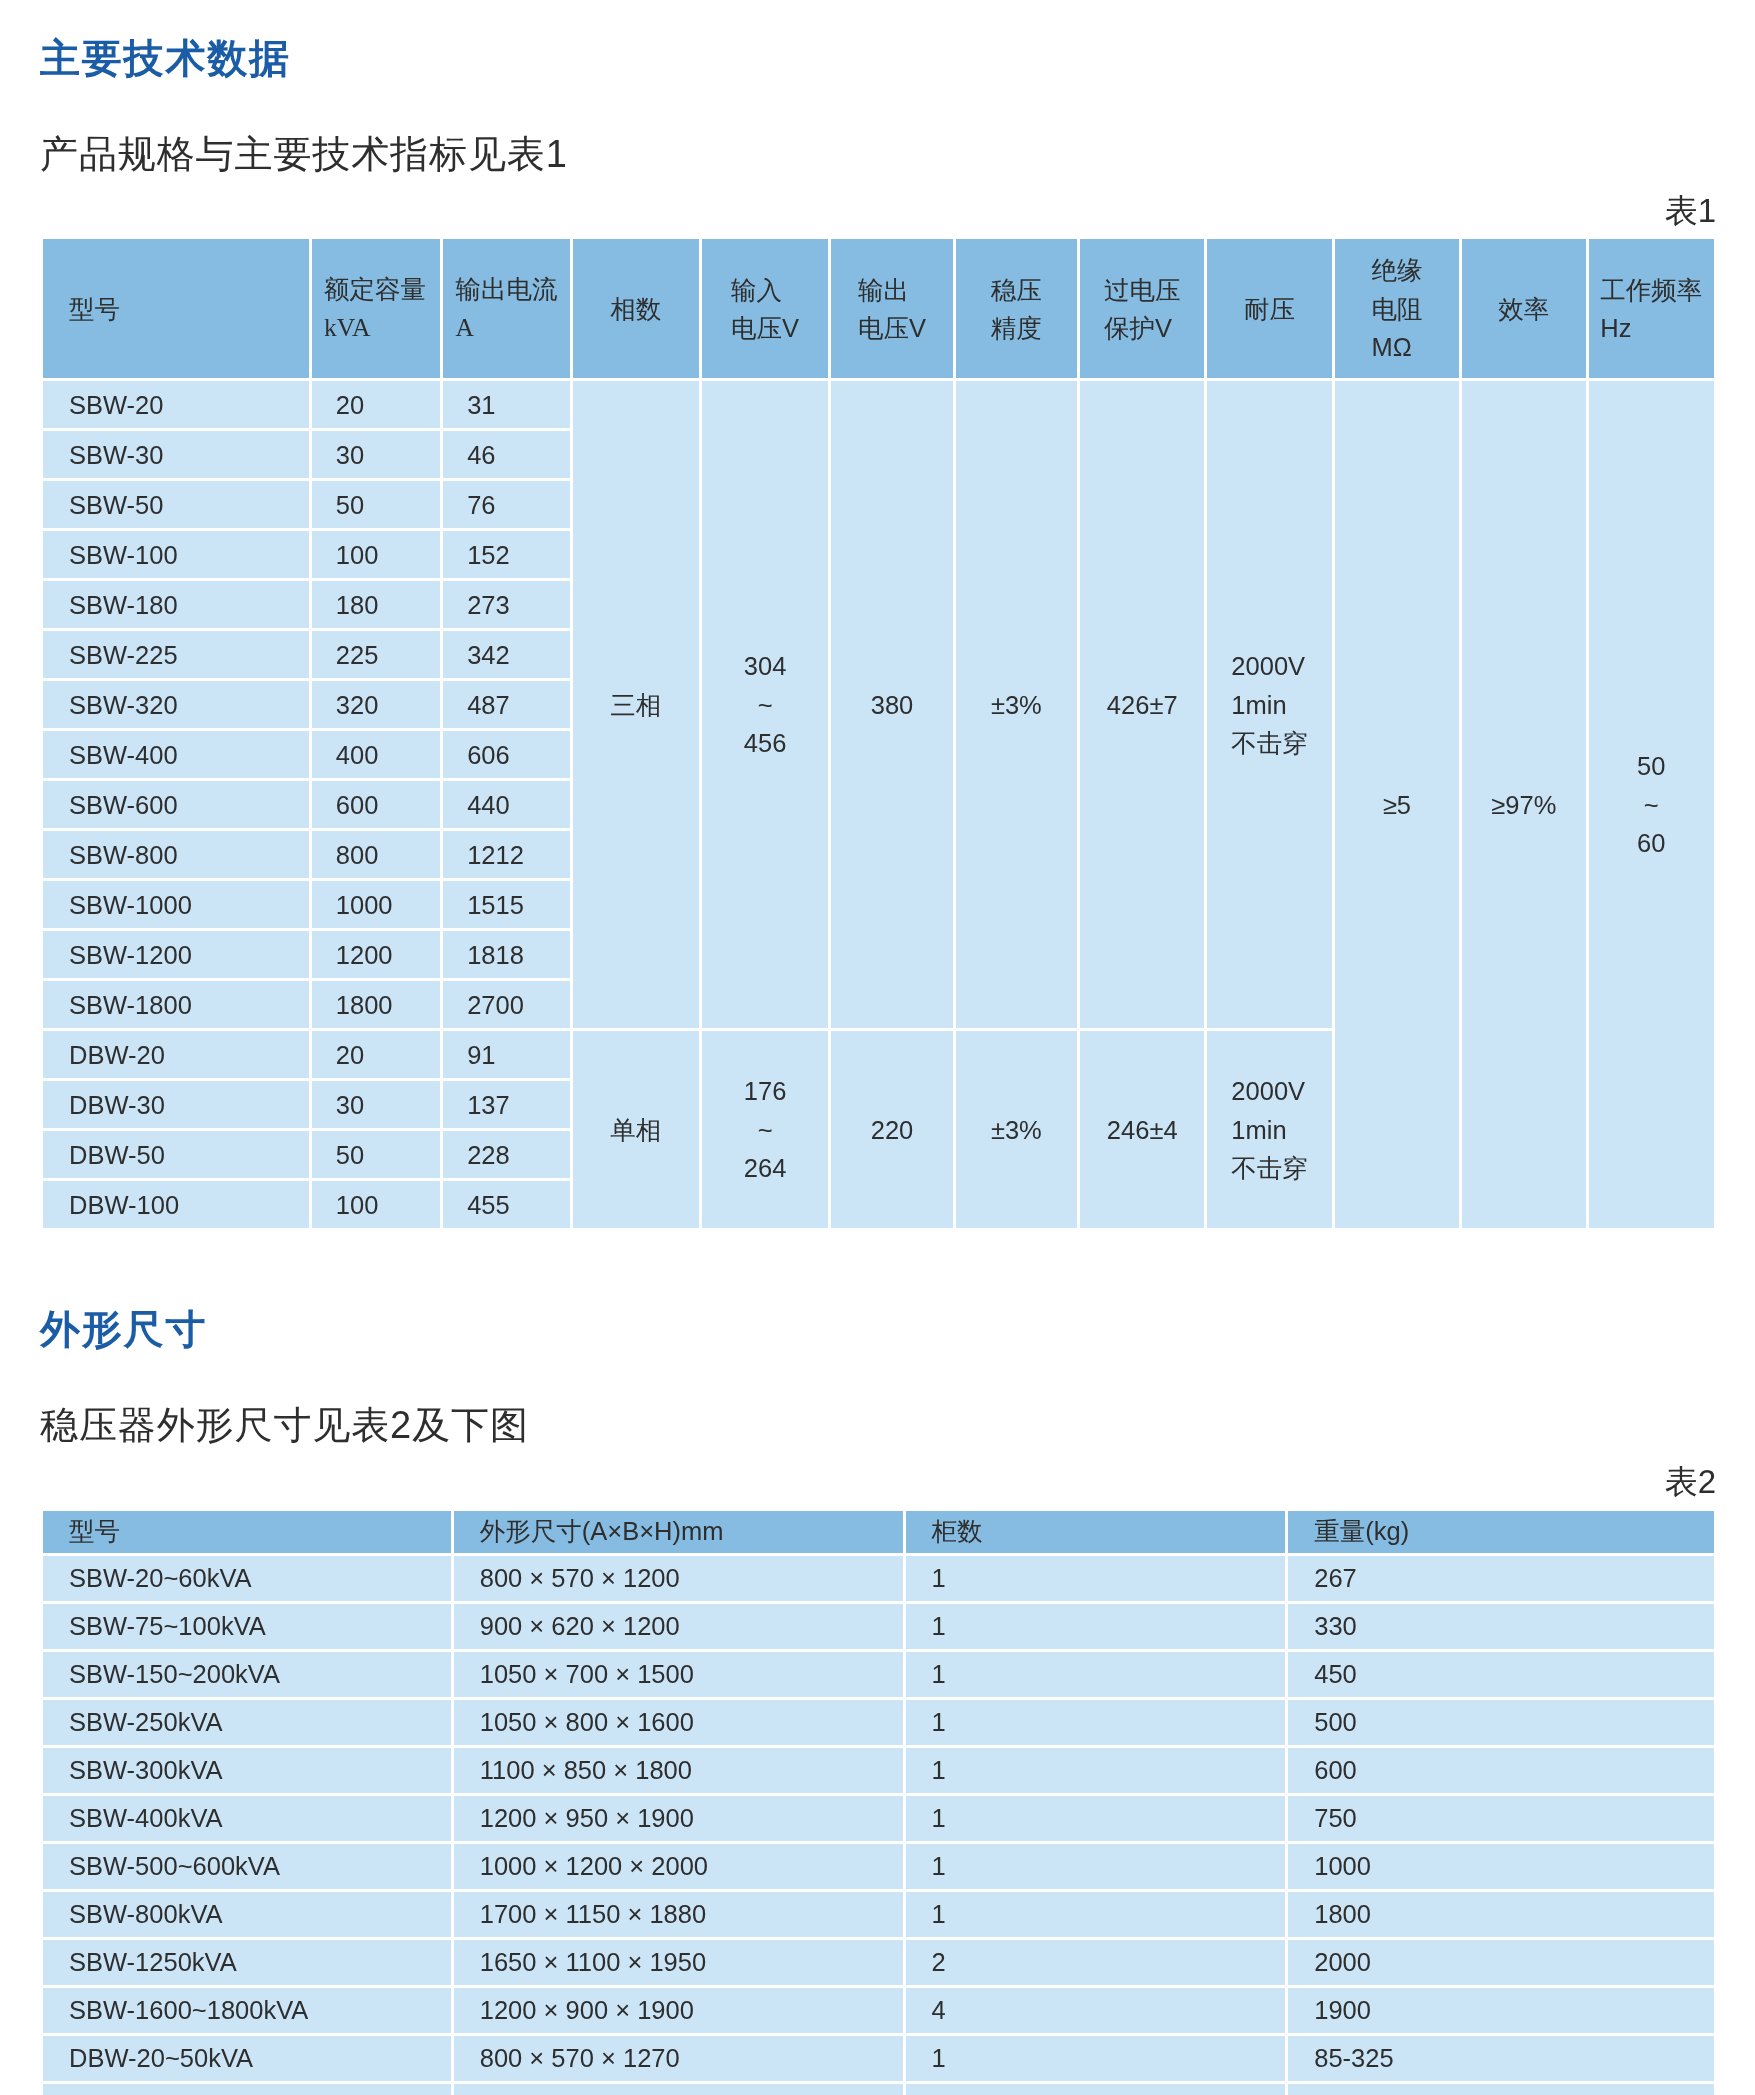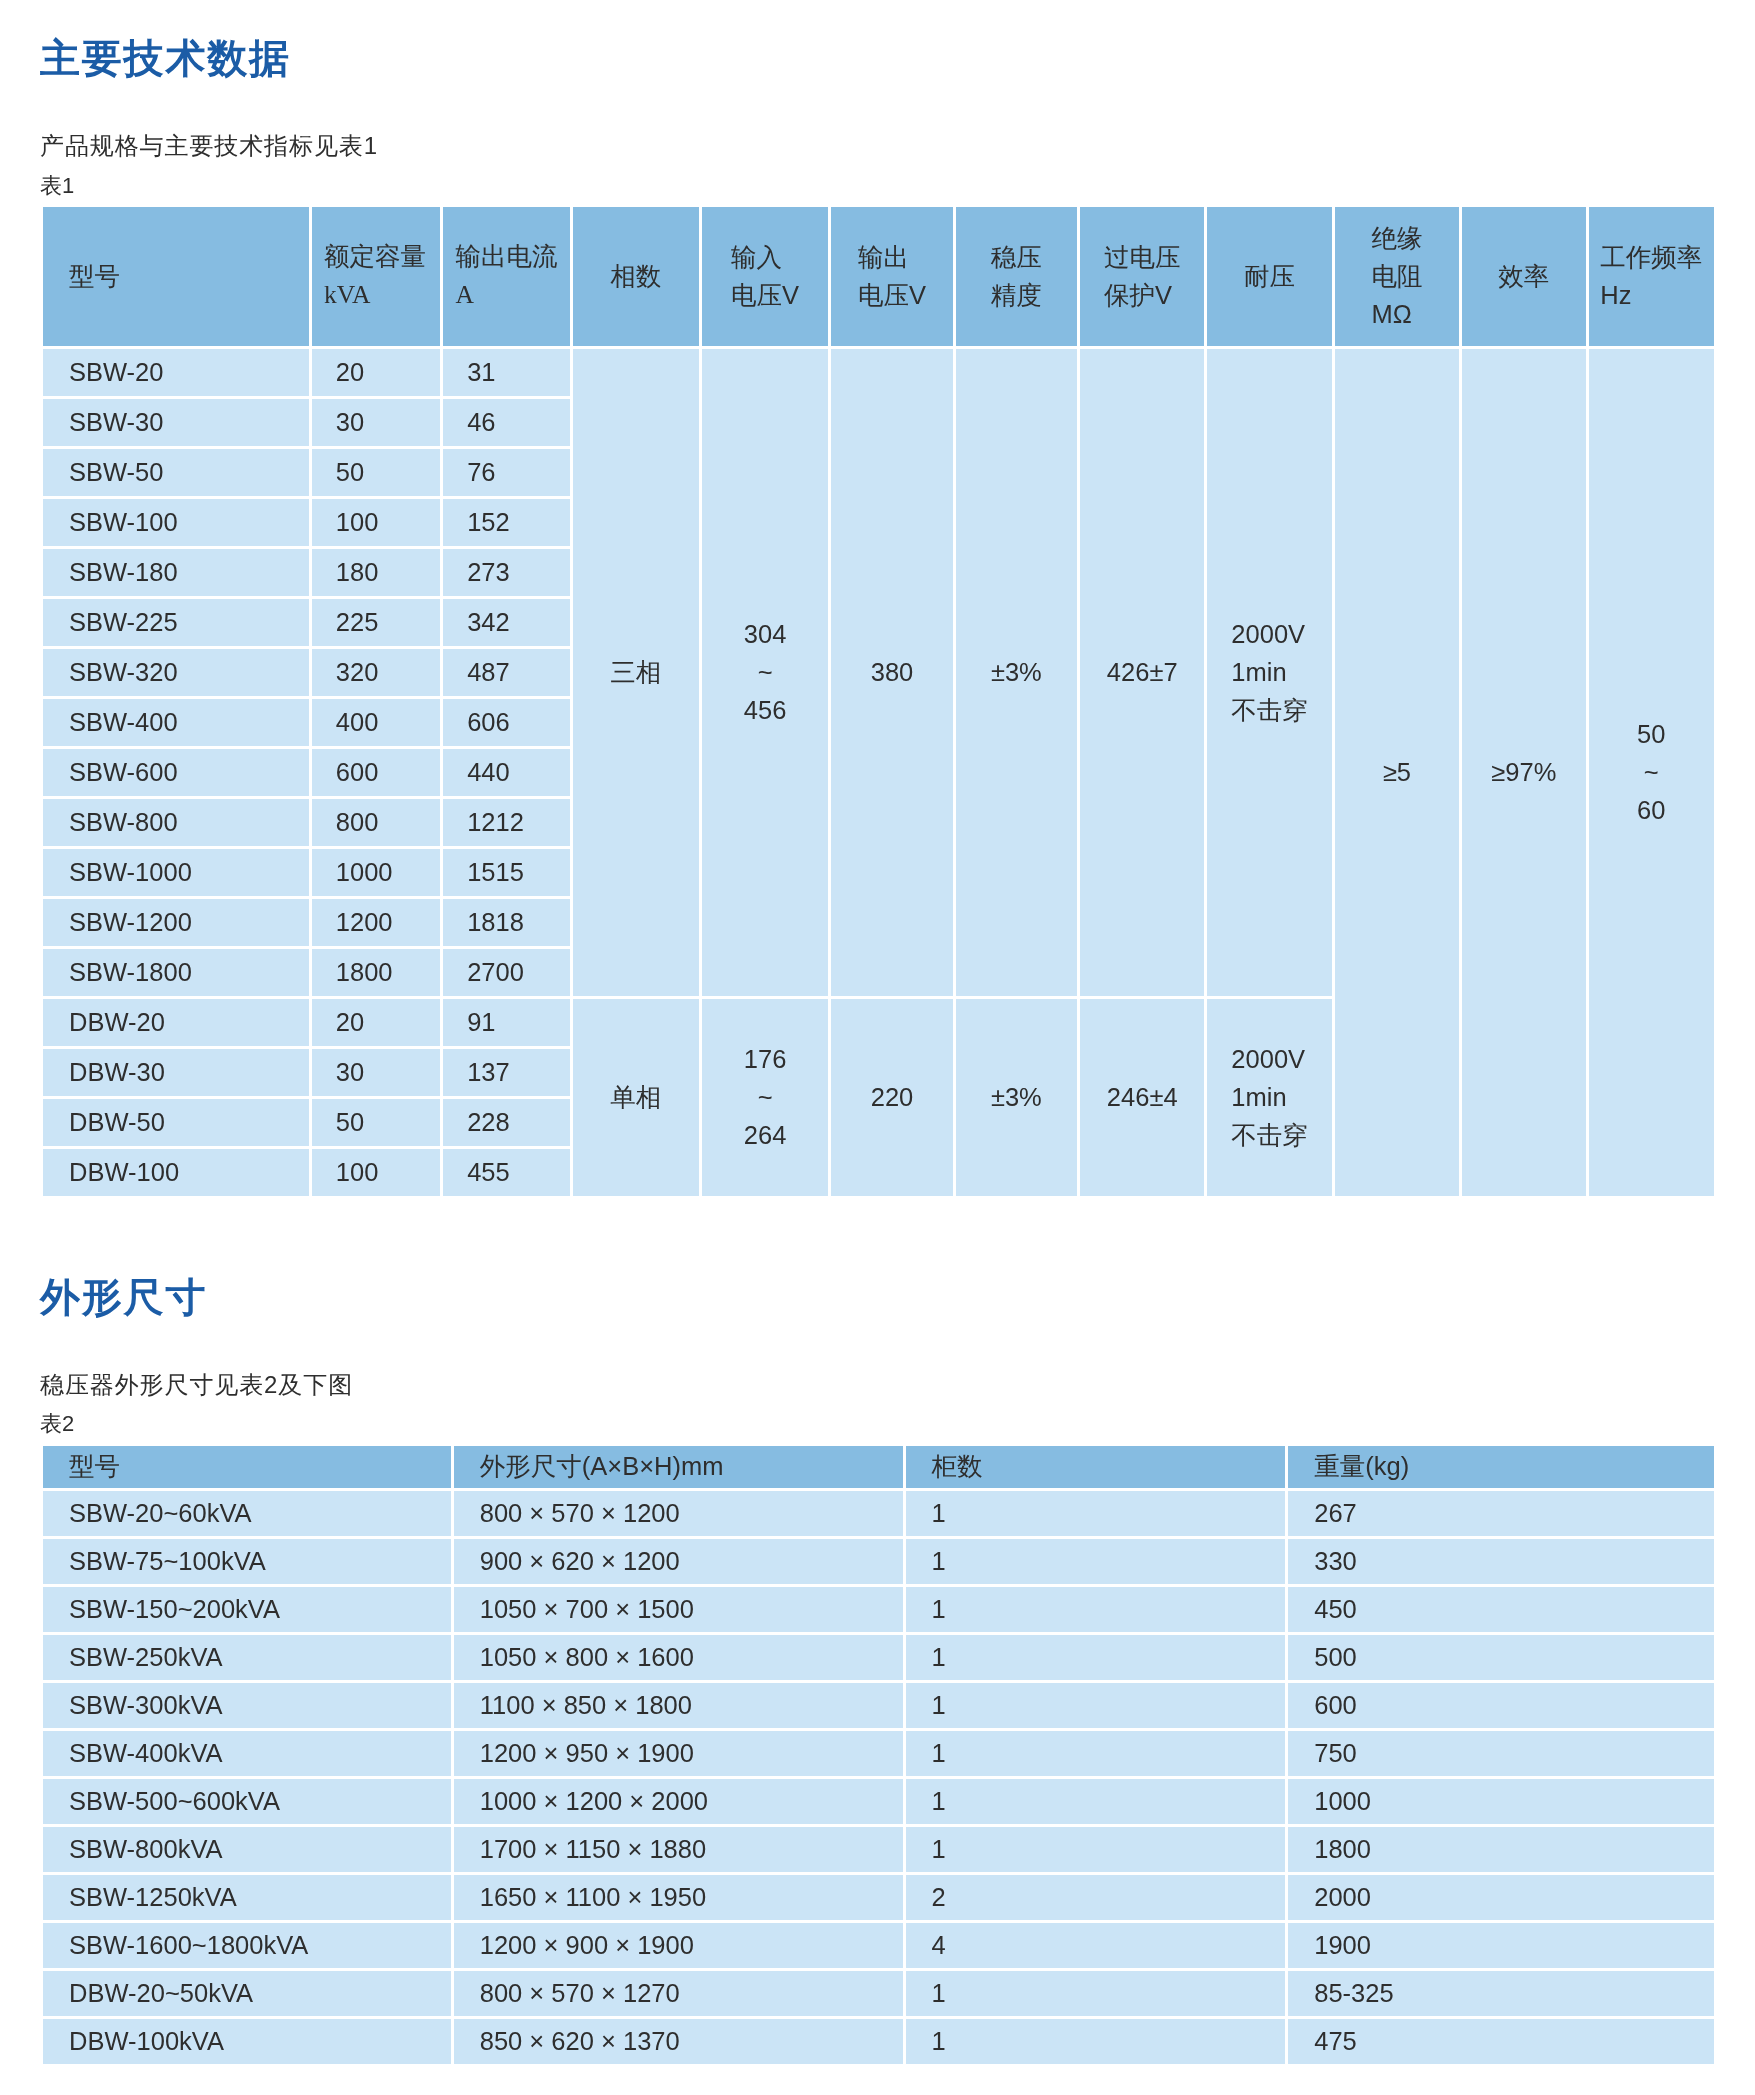--- a/index.html
+++ b/index.html
@@ -23,28 +23,29 @@
     padding-top:35px;
     font-size:40px;
     font-weight:700;
     color:var(--accent-blue,#1B5CA6);
     letter-spacing:1.8px;
     line-height:1.15;
   }
   .sec-title.second{padding-top:75px;}
   .sec-sub{
     margin-top:49px;
-    font-size:24px;
+    font-size:38px;
     letter-spacing:0.9px;
     line-height:1.3;
   }
   .tbl-label{
     margin-top:10.5px;
     margin-bottom:3.5px;
-    font-size:22px;
+    text-align:right;
+    font-size:33px;
     line-height:1.3;
   }
 
   table{
     width:1677px;
     table-layout:fixed;
     border-collapse:separate;
     border-spacing:3.5px;
   }
   th,td{

